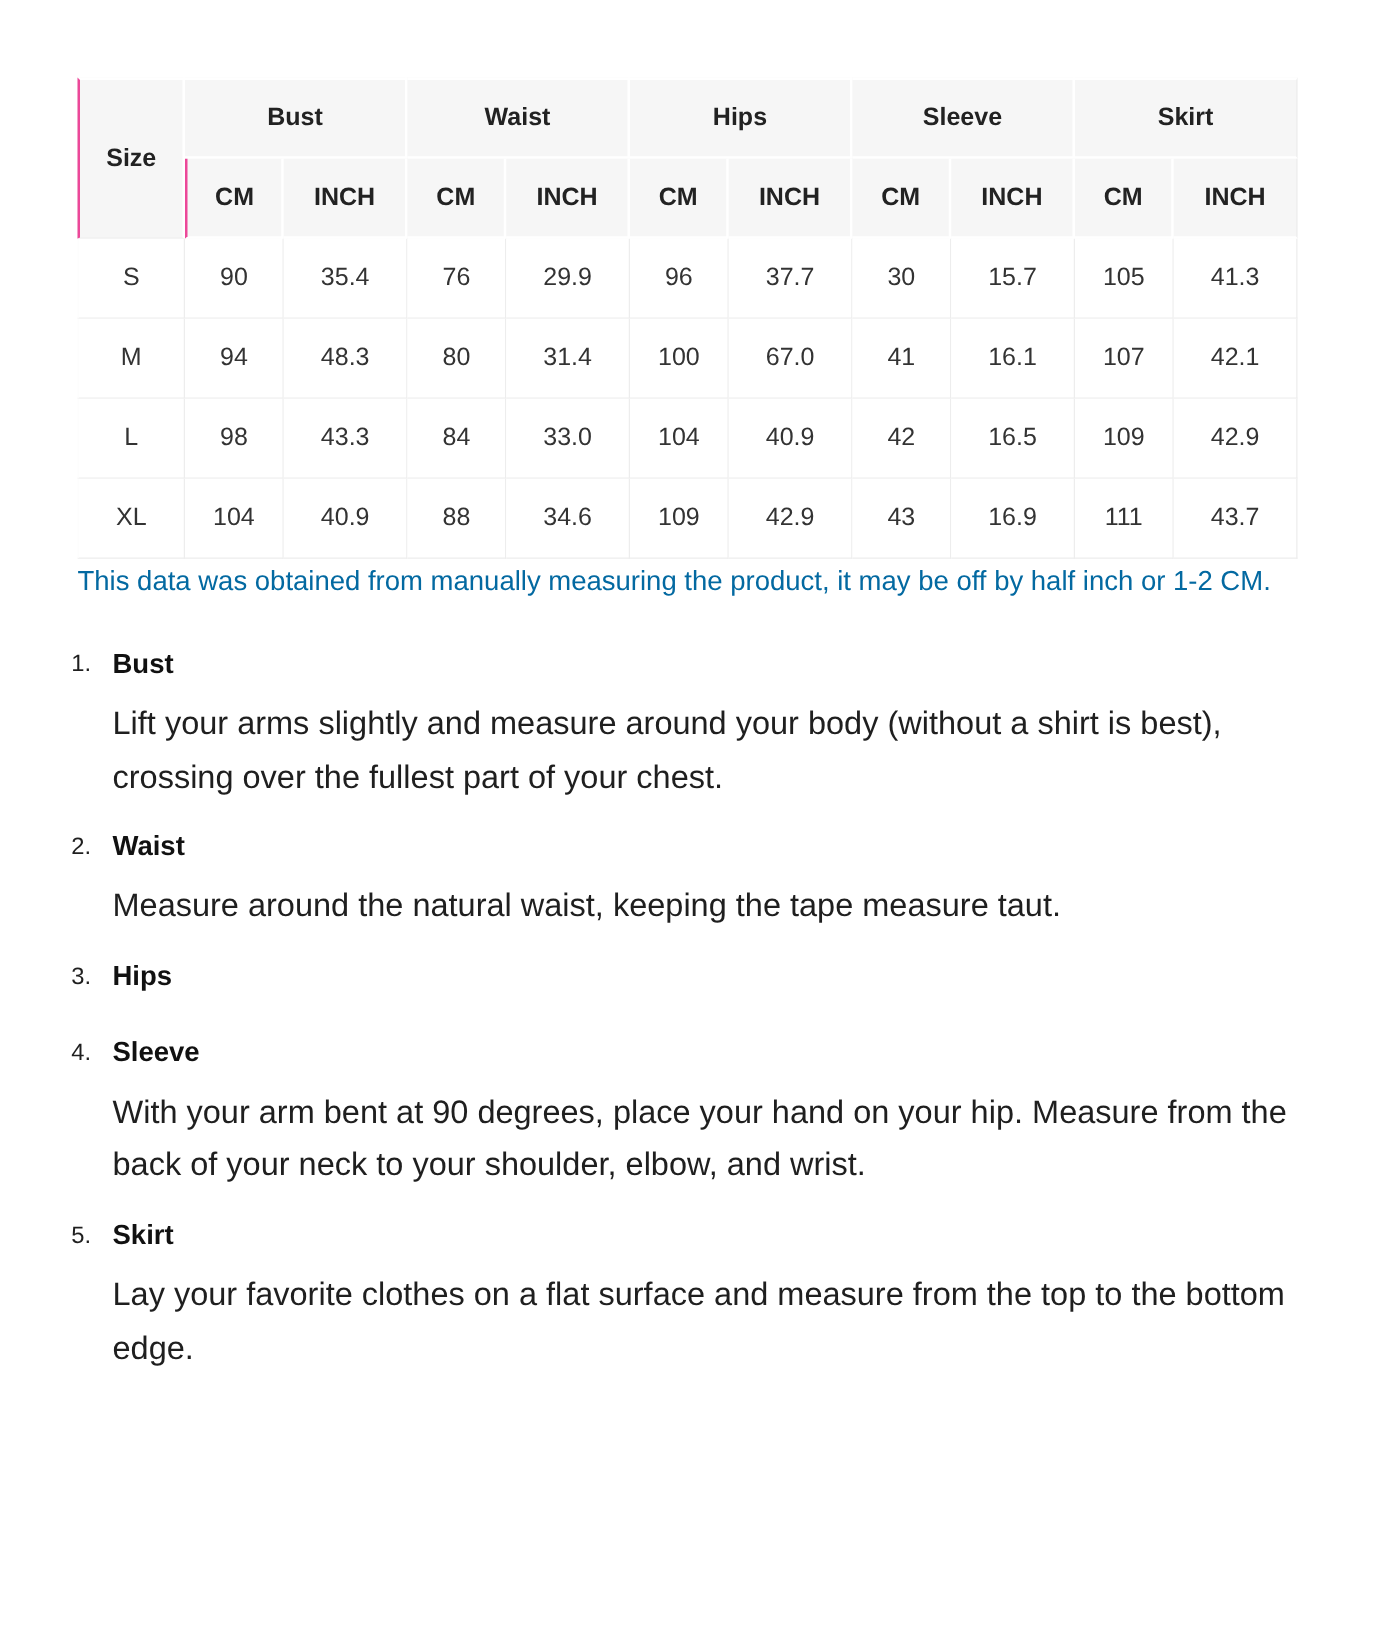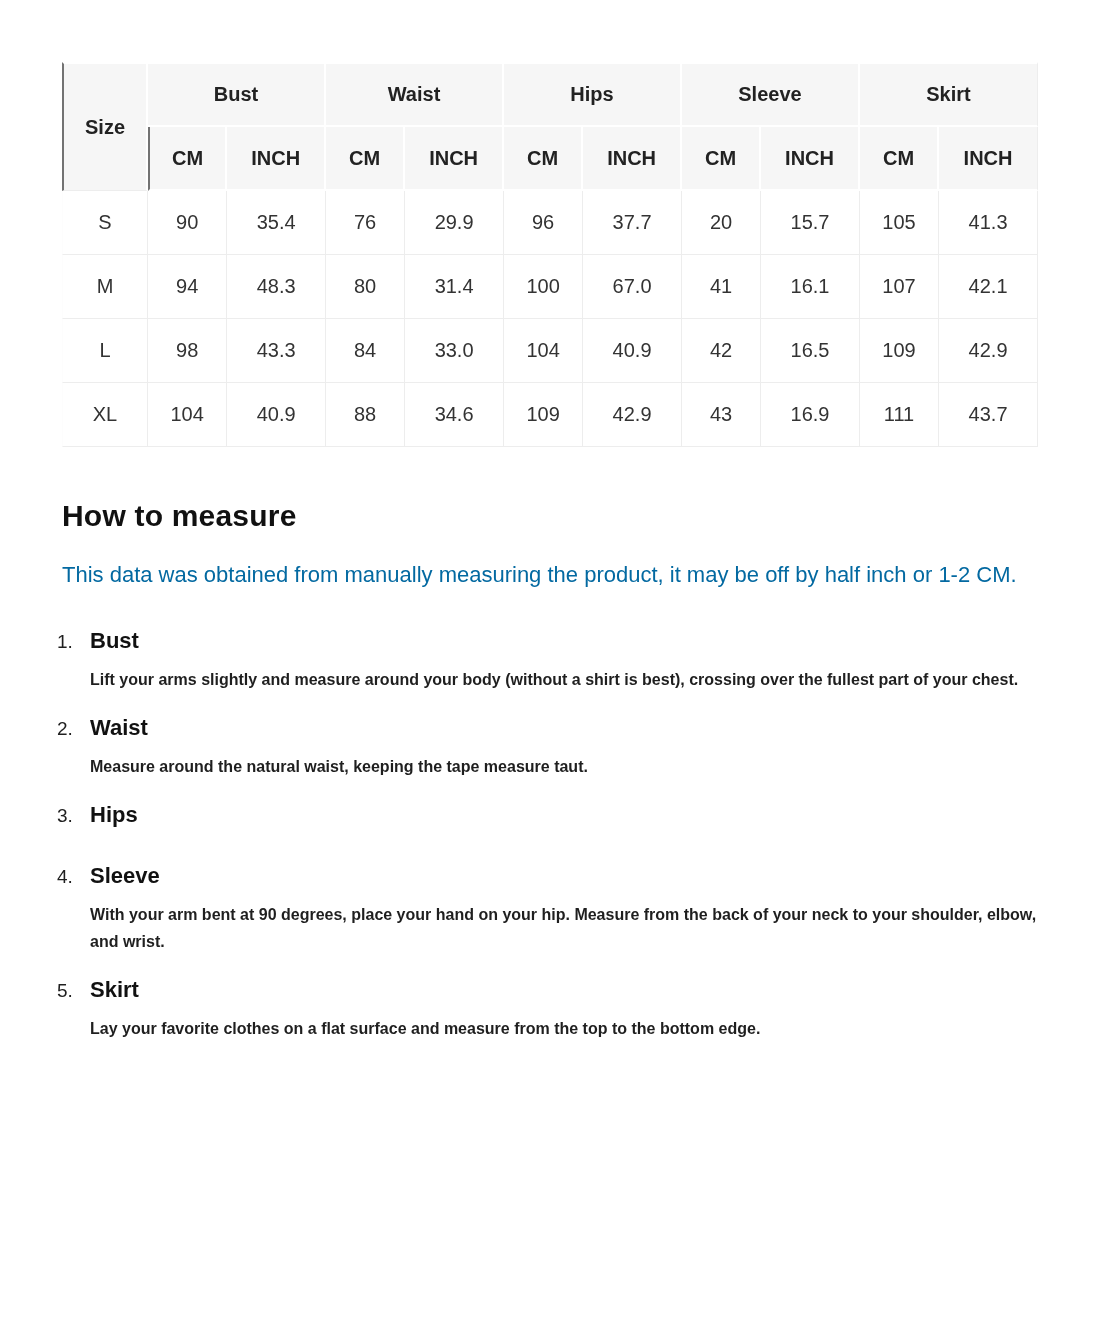--- a/index.html
+++ b/index.html
@@ -48,21 +48,21 @@
   tbody td {
     background: #ffffff;
     text-align: center;
     height: 64px;
     color: #333;
     border-right: 1px solid #ededed;
     border-bottom: 1px solid #ededed;
     padding: 0;
   }
   tbody td:first-child { border-left: 1px solid #fdfdfd; }
-  thead th:first-child { border-left: 2px solid #737373; }
+  thead th:first-child { border-left: 2px solid #ec4899; }
   thead tr:first-child th { border-top: 2px solid #ffffff; }
 
   
   h2.section-title {
     font-size: 30px;
     font-weight: bold;
     color: #111;
     margin: 52px 0 24px 0;
     letter-spacing: 0.2px;
   }
@@ -90,25 +90,24 @@
     margin-left: -5px;
   }
   .step-body { flex: 1 1 auto; }
   h3.step-title {
     font-size: 22px;
     font-weight: bold;
     color: #111;
     margin: 0 0 13px 0;
   }
   p.step-desc {
-    font-size: 16px;
+    font-size: 26px;
     line-height: 1.64;
     margin: 0;
     color: #1f1f1f;
-    font-weight: bold;
   }
 </style>
 </head>
 <body>
 
 <div class="page">
 
   <table class="size-chart">
     <colgroup>
       <col class="c-size">
@@ -147,21 +146,21 @@
     </thead>
     <tbody>
       <tr>
         <td>S</td>
         <td>90</td>
         <td>35.4</td>
         <td>76</td>
         <td>29.9</td>
         <td>96</td>
         <td>37.7</td>
-        <td>20</td>
+        <td>30</td>
         <td>15.7</td>
         <td>105</td>
         <td>41.3</td>
       </tr>
       <tr>
         <td>M</td>
         <td>94</td>
         <td>48.3</td>
         <td>80</td>
         <td>31.4</td>
@@ -195,21 +194,20 @@
         <td>42.9</td>
         <td>43</td>
         <td>16.9</td>
         <td>111</td>
         <td>43.7</td>
       </tr>
     </tbody>
   </table>
 
   <section>
-    <h2 class="section-title">How to measure</h2>
     <p class="section-intro">This data was obtained from manually measuring the product, it may be off by half inch or 1-2 CM.</p>
 
     <ol class="steps">
       <li class="step">
         <span class="step-num">1.</span>
         <div class="step-body">
           <h3 class="step-title">Bust</h3>
           <p class="step-desc">Lift your arms slightly and measure around your body (without a shirt is best), crossing over the fullest part of your chest.</p>
         </div>
       </li>

